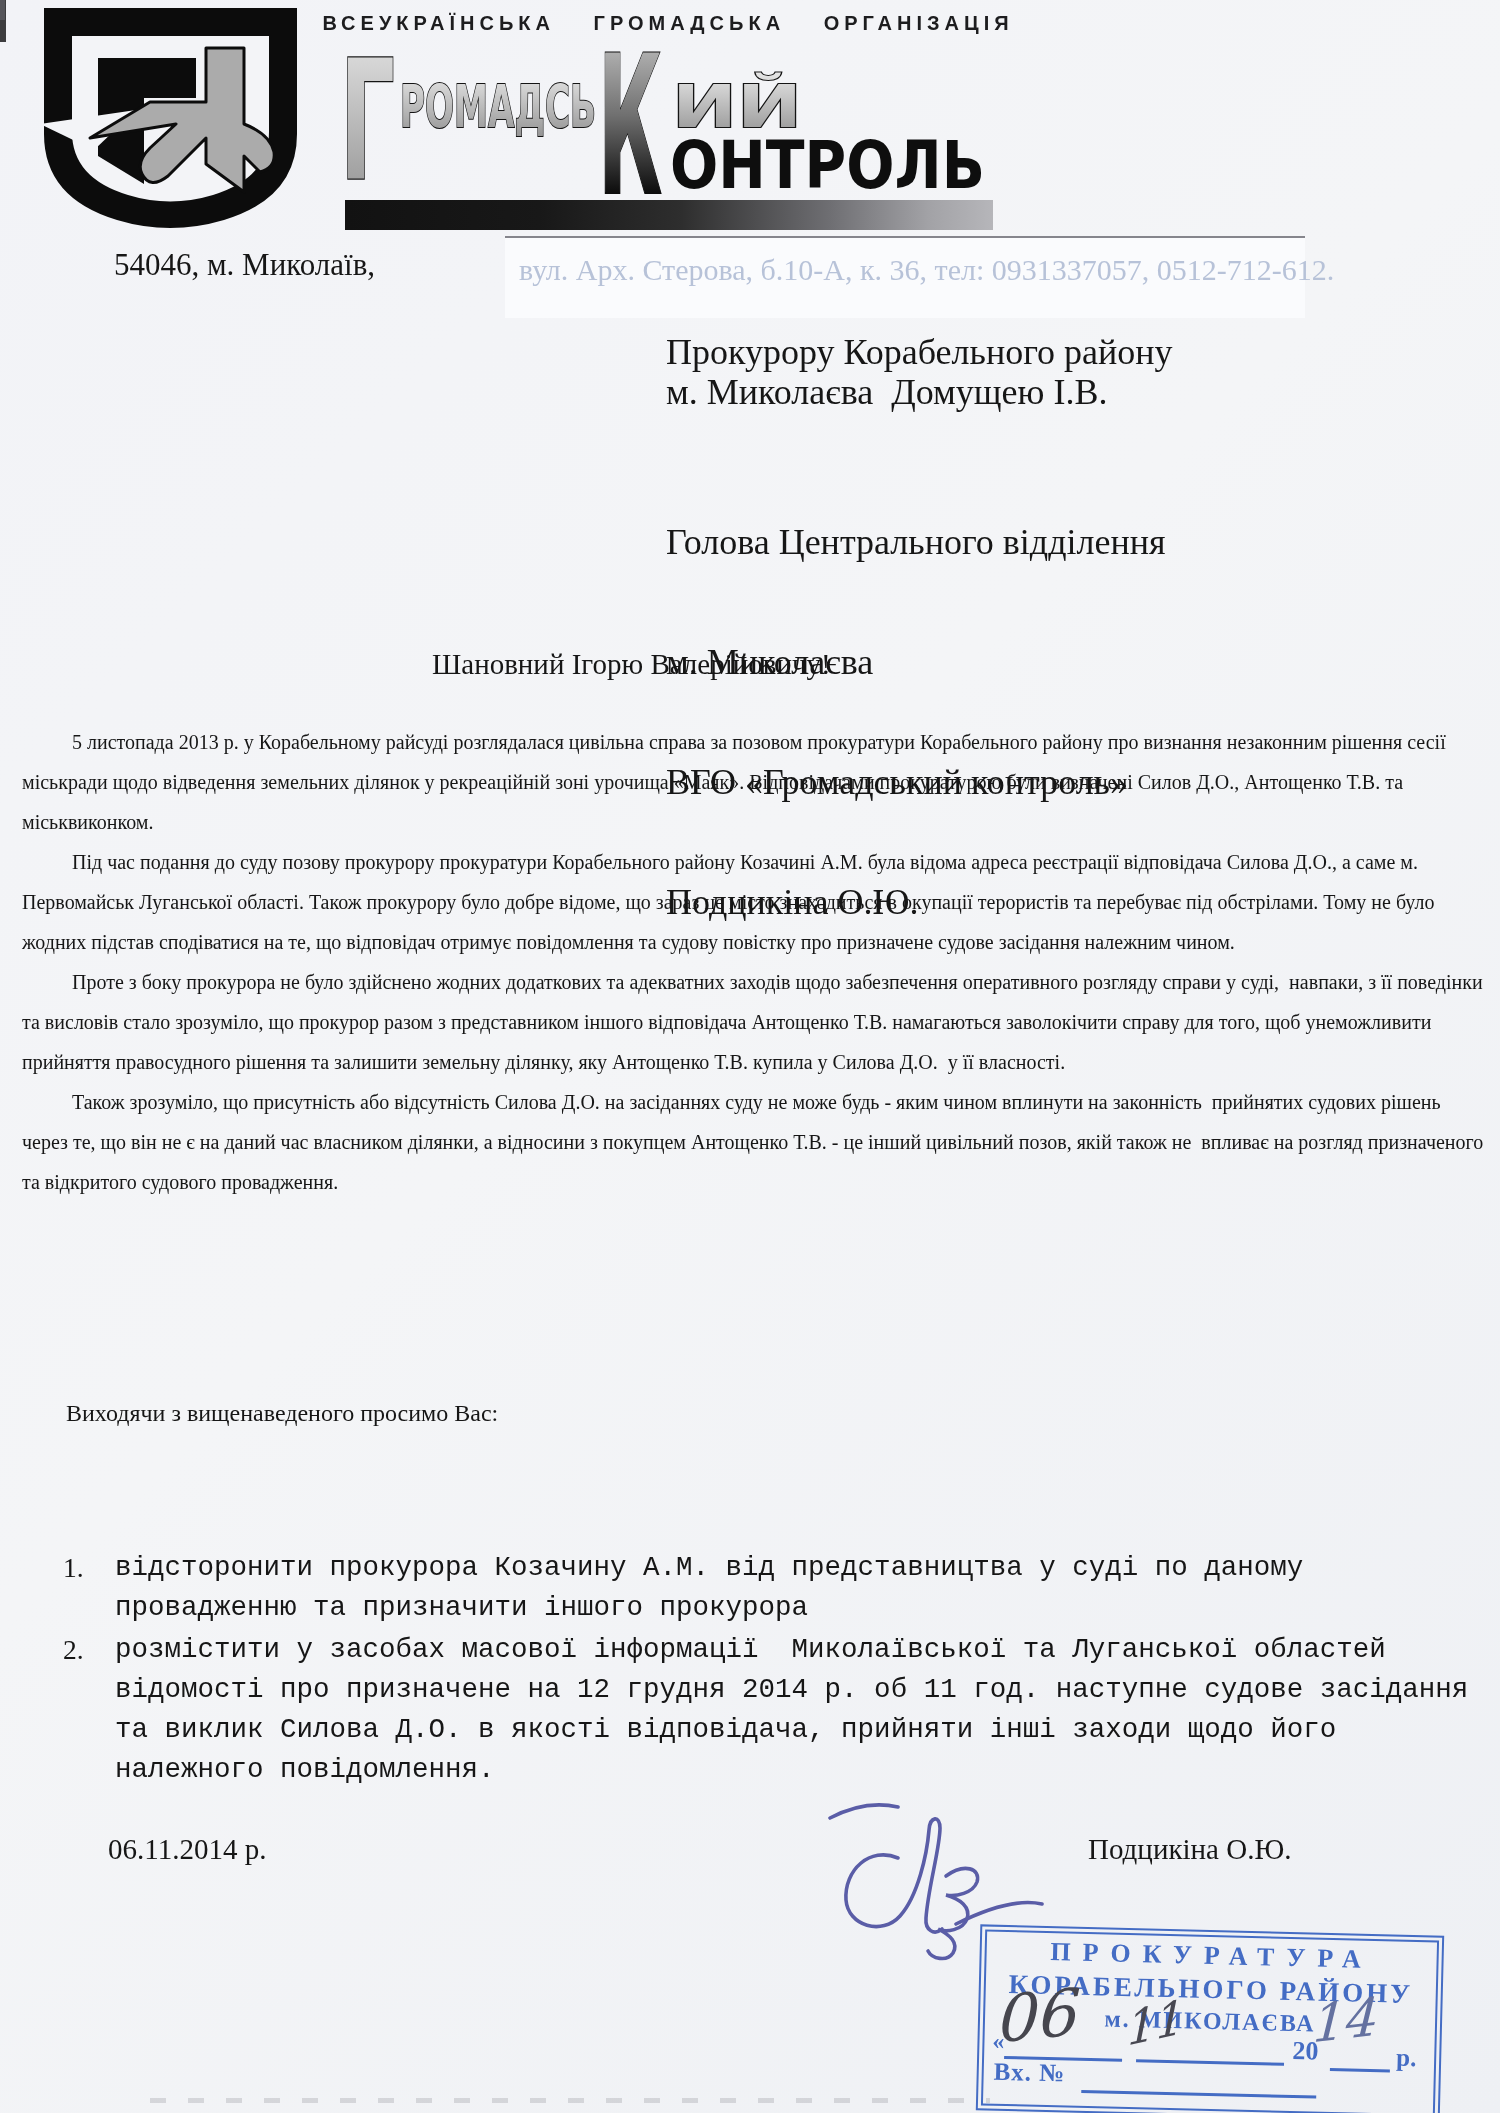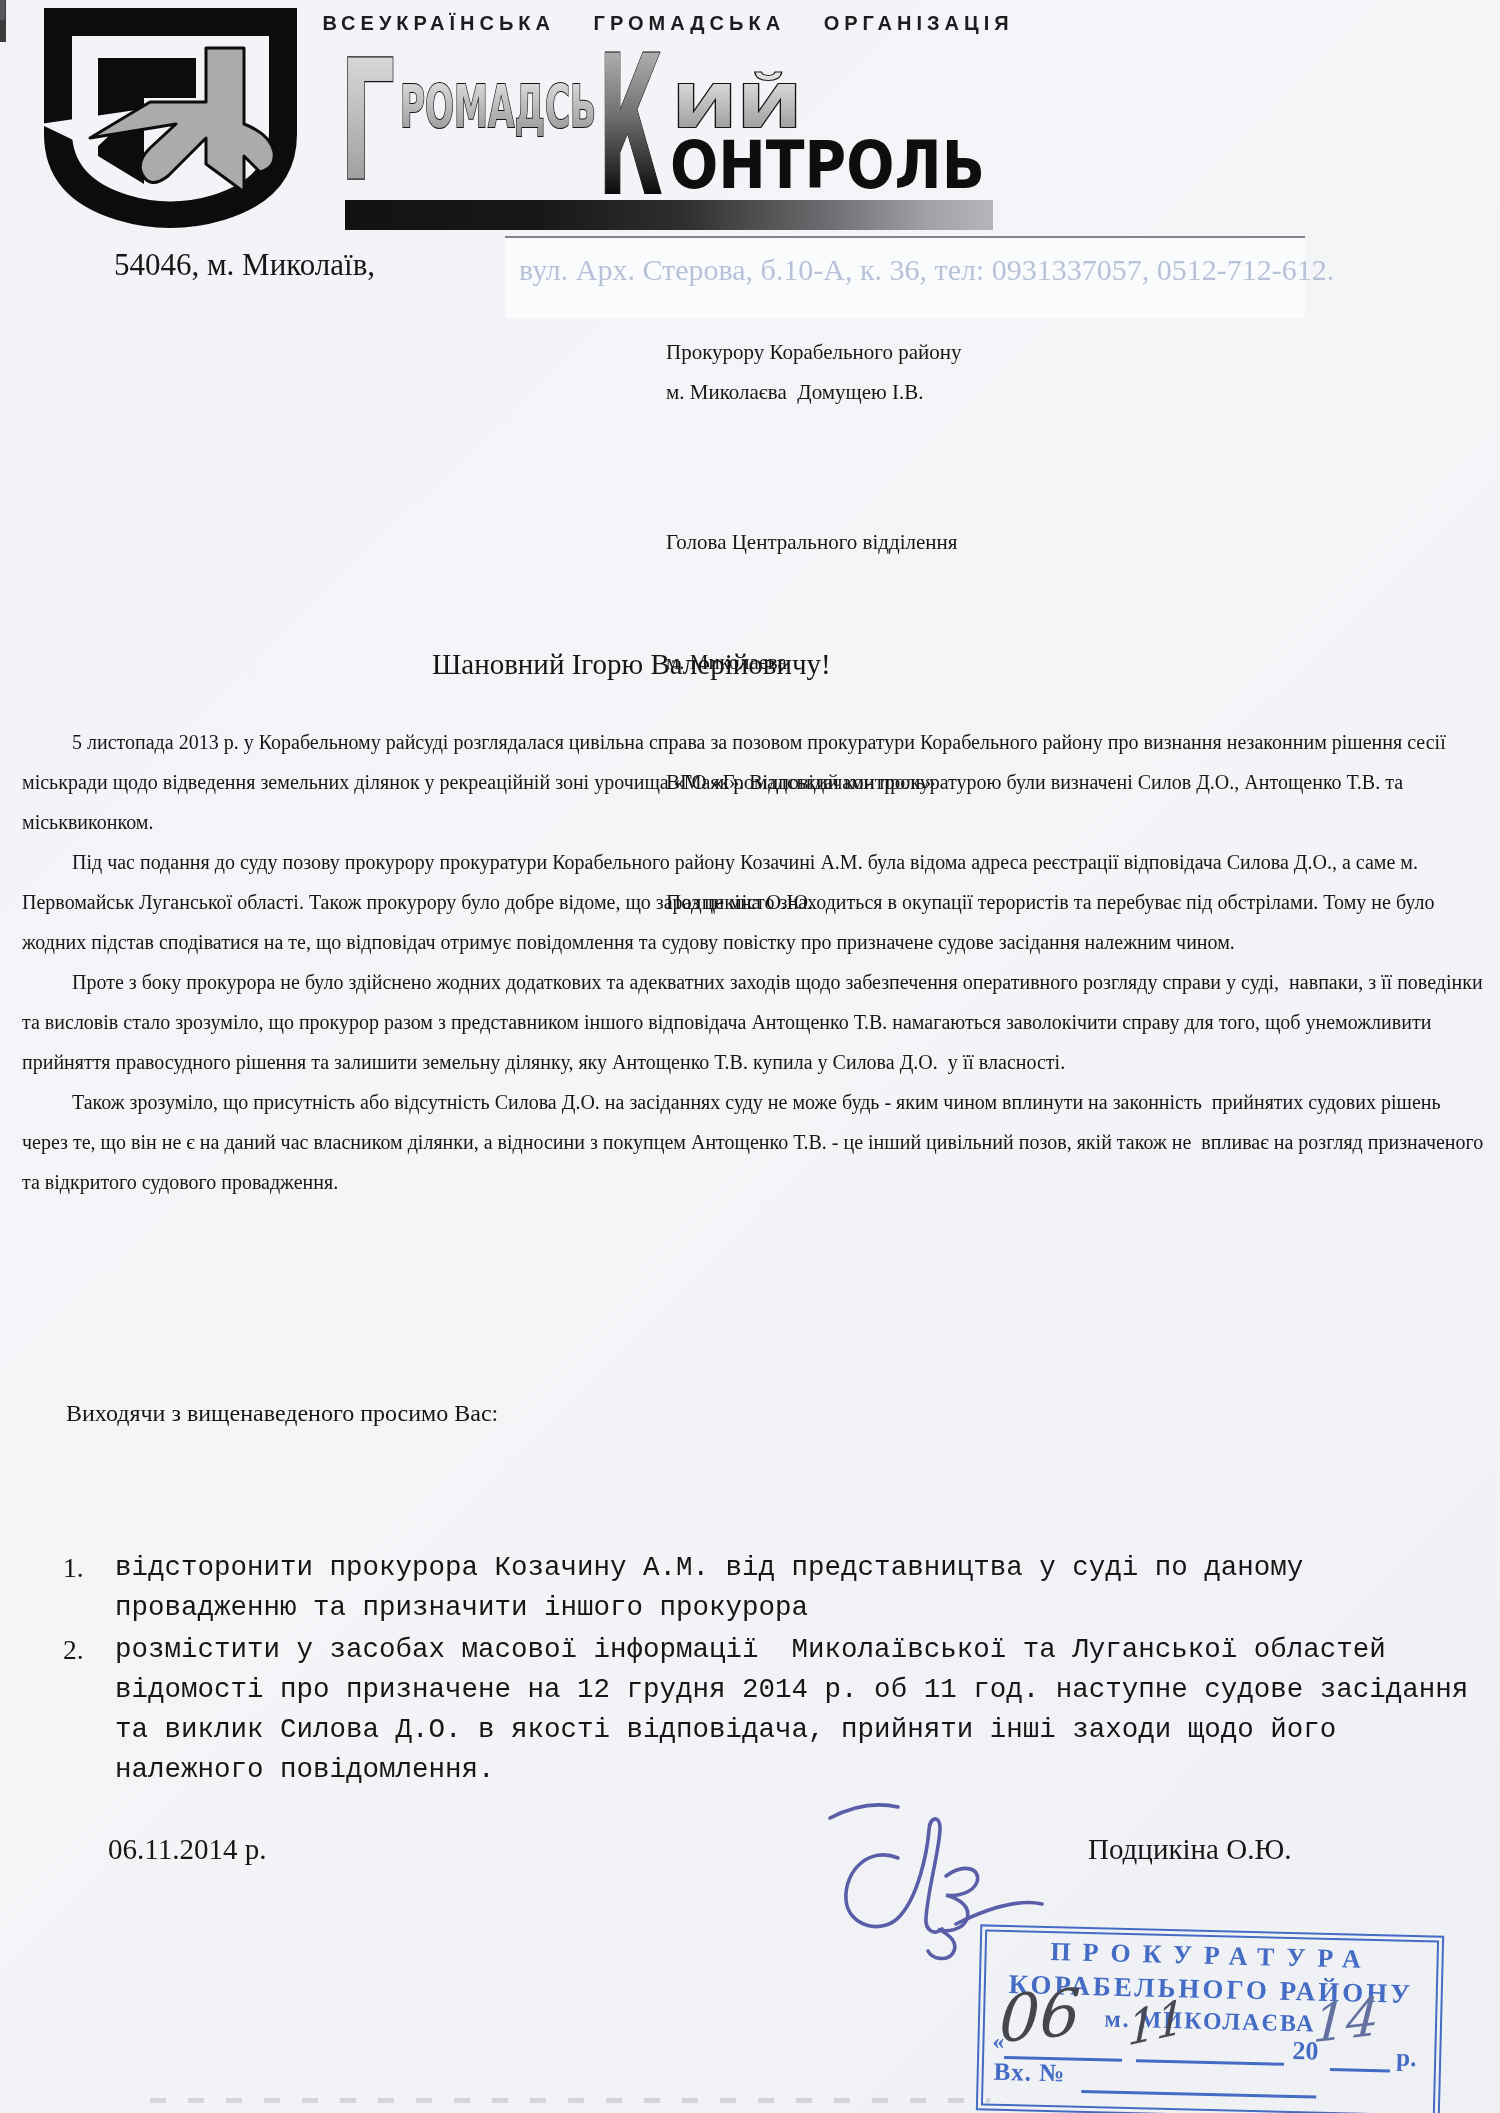--- a/index.html
+++ b/index.html
@@ -28,21 +28,21 @@
   .address-city { position:absolute; left:114px; top:247px; font-size:31px; }
   .address-box {
     position:absolute; left:505px; top:236px; width:800px; height:80px;
     background:#fafbfd; border-top:2px solid #85858c;
   }
   .address-faint {
     position:absolute; left:14px; top:15px; font-size:30px; color:#b7c2d8;
     filter:blur(0.7px); white-space:nowrap;
   }
   
-  .recipient { position:absolute; left:666px; top:332px; width:680px; font-size:21px; line-height:40px; }
+  .recipient { position:absolute; left:666px; top:332px; width:680px; font-size:36px; line-height:40px; }
   .recipient div { white-space:pre-wrap; }
   .recipient-copy { margin-top:30px; }
   
   .salutation { position:absolute; left:432px; top:648px; font-size:29px;text-align:right; }
   .paragraphs { position:absolute; left:22px; top:722px; width:1466px; font-size:20px; line-height:40px; text-align:left; }
   .paragraphs p { margin:0; text-indent:50px; white-space:pre-wrap; }
   .request-intro { position:absolute; left:66px; top:1400px; font-size:24px; }
   .request-list { position:absolute; left:63px; top:1548px; width:1425px; font-size:27.5px; line-height:40px; }
   .request-item { display:flex; align-items:flex-start; margin-bottom:2px; }
   .request-num { width:52px; flex:0 0 52px; }

